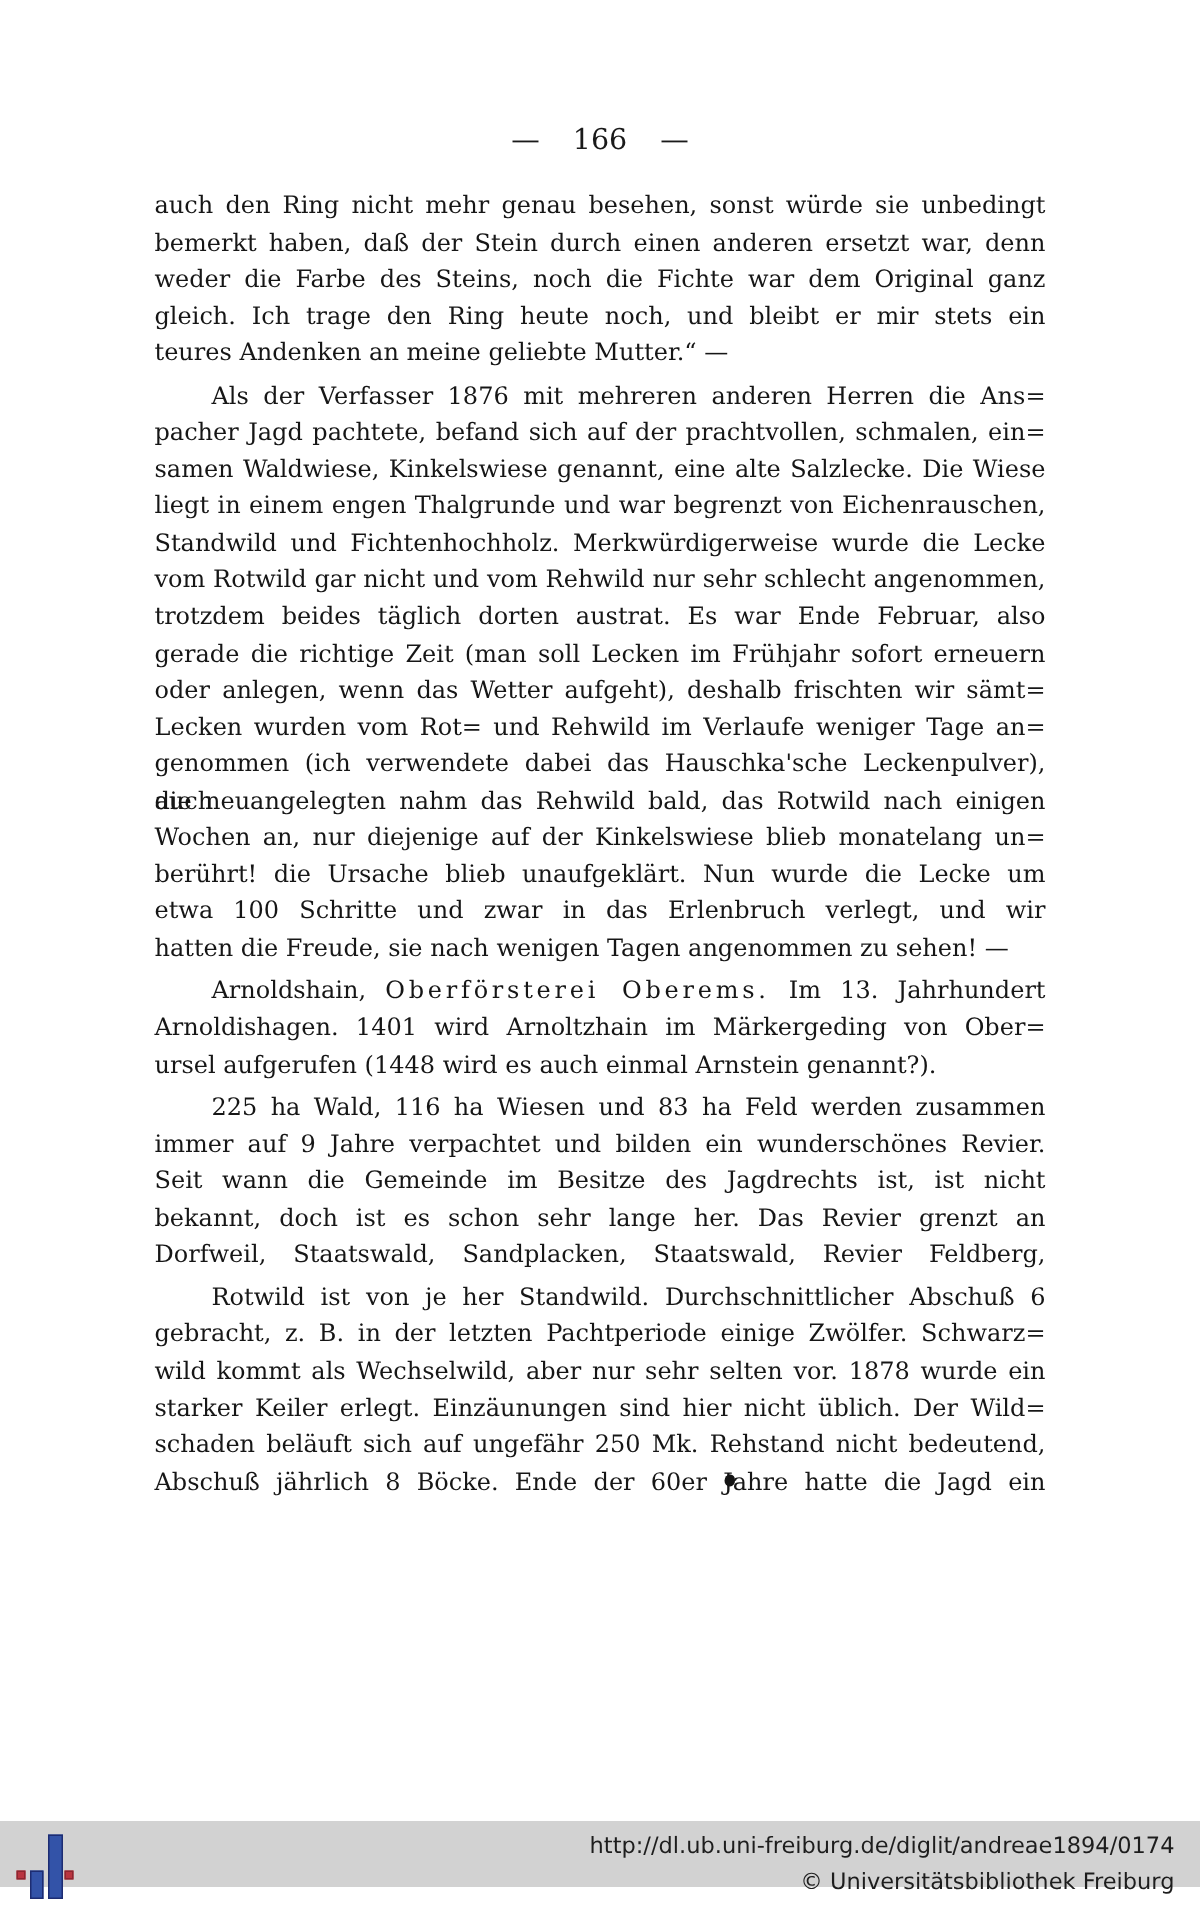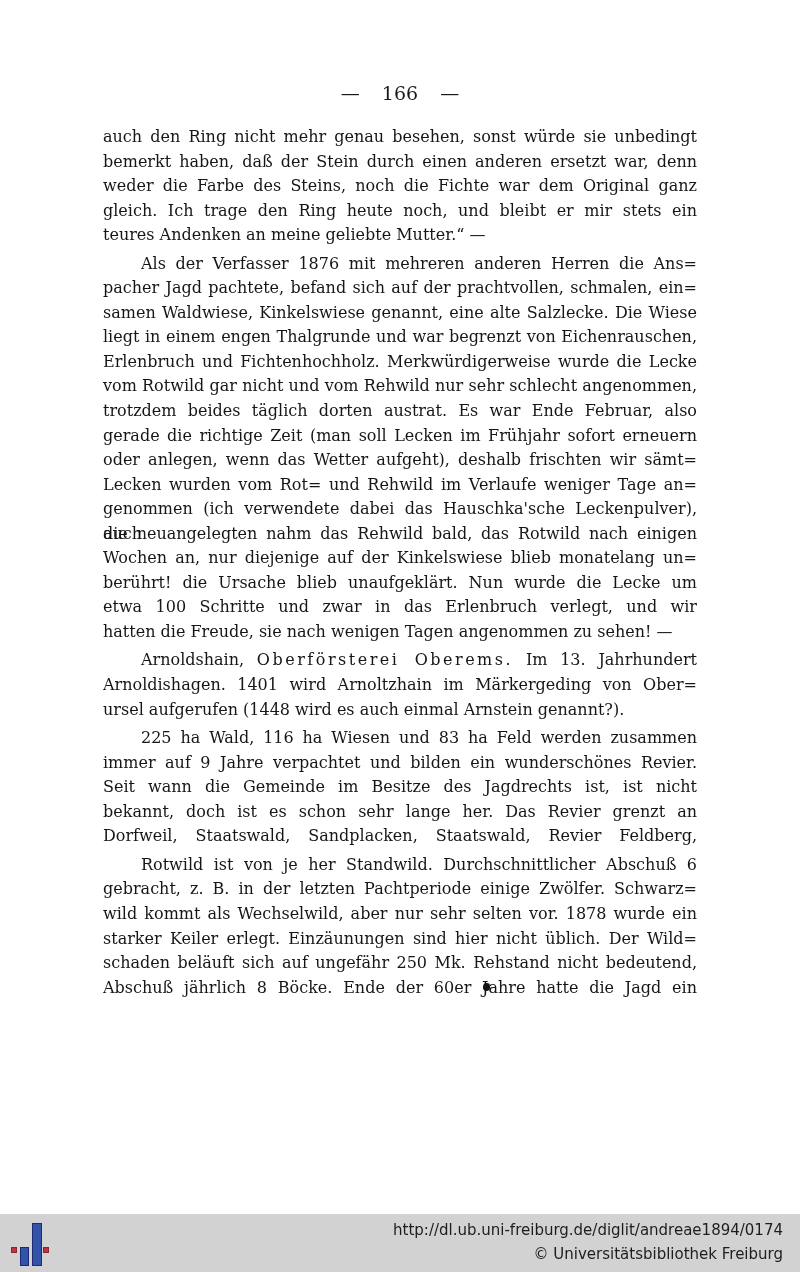--- a/index.html
+++ b/index.html
@@ -58,21 +58,21 @@
     background: #141414;
     border-radius: 55% 45% 50% 50%;
   }
 
   
   .footer-bar {
     position: absolute;
     left: 0;
     top: 1214px;
     width: 800px;
-    height: 58px;
+    height: 44px;
     background: #d2d2d2;
   }
   .footer-text {
     position: absolute;
     right: 17px;
     top: 4px;
     text-align: right;
     font-family: "DejaVu Sans", sans-serif;
     font-size: 15px;
     line-height: 24px;
@@ -102,21 +102,21 @@
         <div class="line flush">bemerkt haben, daß der Stein durch einen anderen ersetzt war, denn</div>
         <div class="line flush">weder die Farbe des Steins, noch die Fichte war dem Original ganz</div>
         <div class="line flush">gleich.  Ich trage den Ring heute noch, und bleibt er mir stets ein</div>
         <div class="line">teures Andenken an meine geliebte Mutter.“ —</div>
       </div>
       <div class="paragraph">
         <div class="line flush indent">Als der Verfasser 1876 mit mehreren anderen Herren die Ans=</div>
         <div class="line flush">pacher Jagd pachtete, befand sich auf der prachtvollen, schmalen, ein=</div>
         <div class="line flush">samen Waldwiese, Kinkelswiese genannt, eine alte Salzlecke.  Die Wiese</div>
         <div class="line flush">liegt in einem engen Thalgrunde und war begrenzt von Eichenrauschen,</div>
-        <div class="line flush">Erlenbruch und Fichtenhochholz.  Merkwürdigerweise wurde die Lecke</div>
+        <div class="line flush">Standwild und Fichtenhochholz.  Merkwürdigerweise wurde die Lecke</div>
         <div class="line flush">vom Rotwild gar nicht und vom Rehwild nur sehr schlecht angenommen,</div>
         <div class="line flush">trotzdem beides täglich dorten austrat.  Es war Ende Februar, also</div>
         <div class="line flush">gerade die richtige Zeit (man soll Lecken im Frühjahr sofort erneuern</div>
         <div class="line flush">oder anlegen, wenn das Wetter aufgeht), deshalb frischten wir sämt=</div>
         <div class="line flush">Lecken wurden vom Rot= und Rehwild im Verlaufe weniger Tage an=</div>
         <div class="line flush">genommen (ich verwendete dabei das Hauschka'sche Leckenpulver), auch</div>
         <div class="line flush">die neuangelegten nahm das Rehwild bald, das Rotwild nach einigen</div>
         <div class="line flush">Wochen an, nur diejenige auf der Kinkelswiese blieb monatelang un=</div>
         <div class="line flush">berührt! die Ursache blieb unaufgeklärt.  Nun wurde die Lecke um</div>
         <div class="line flush">etwa 100 Schritte und zwar in das Erlenbruch verlegt, und wir</div>

